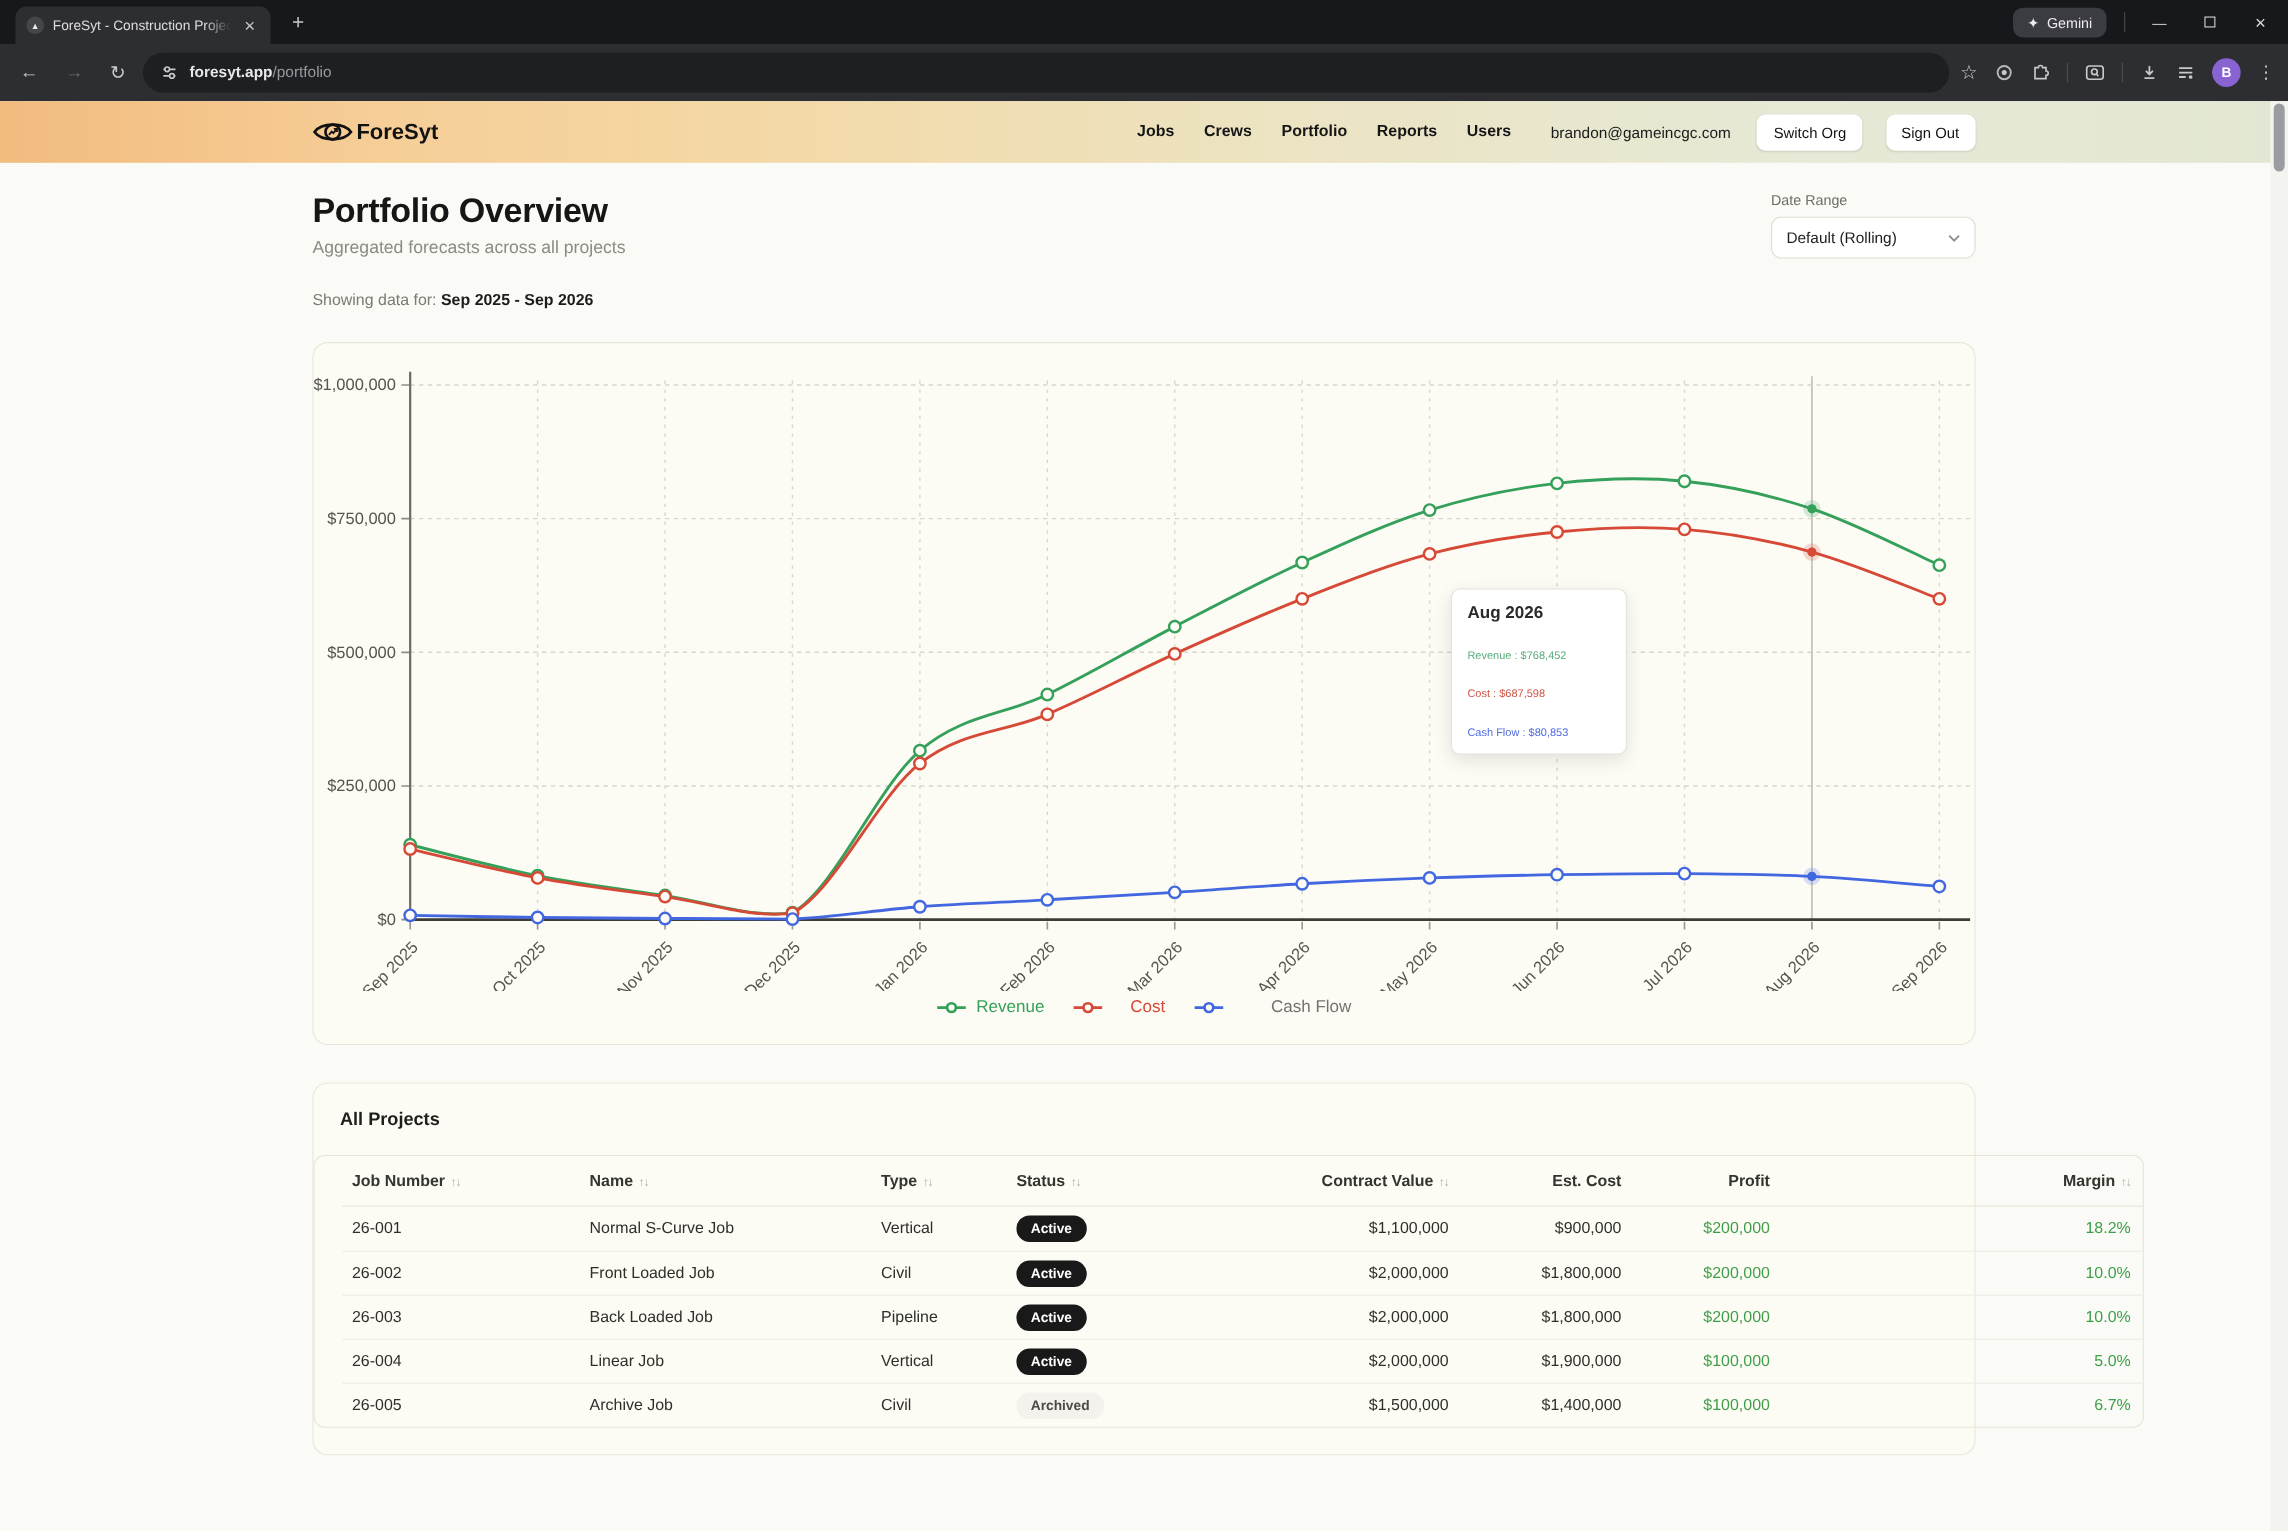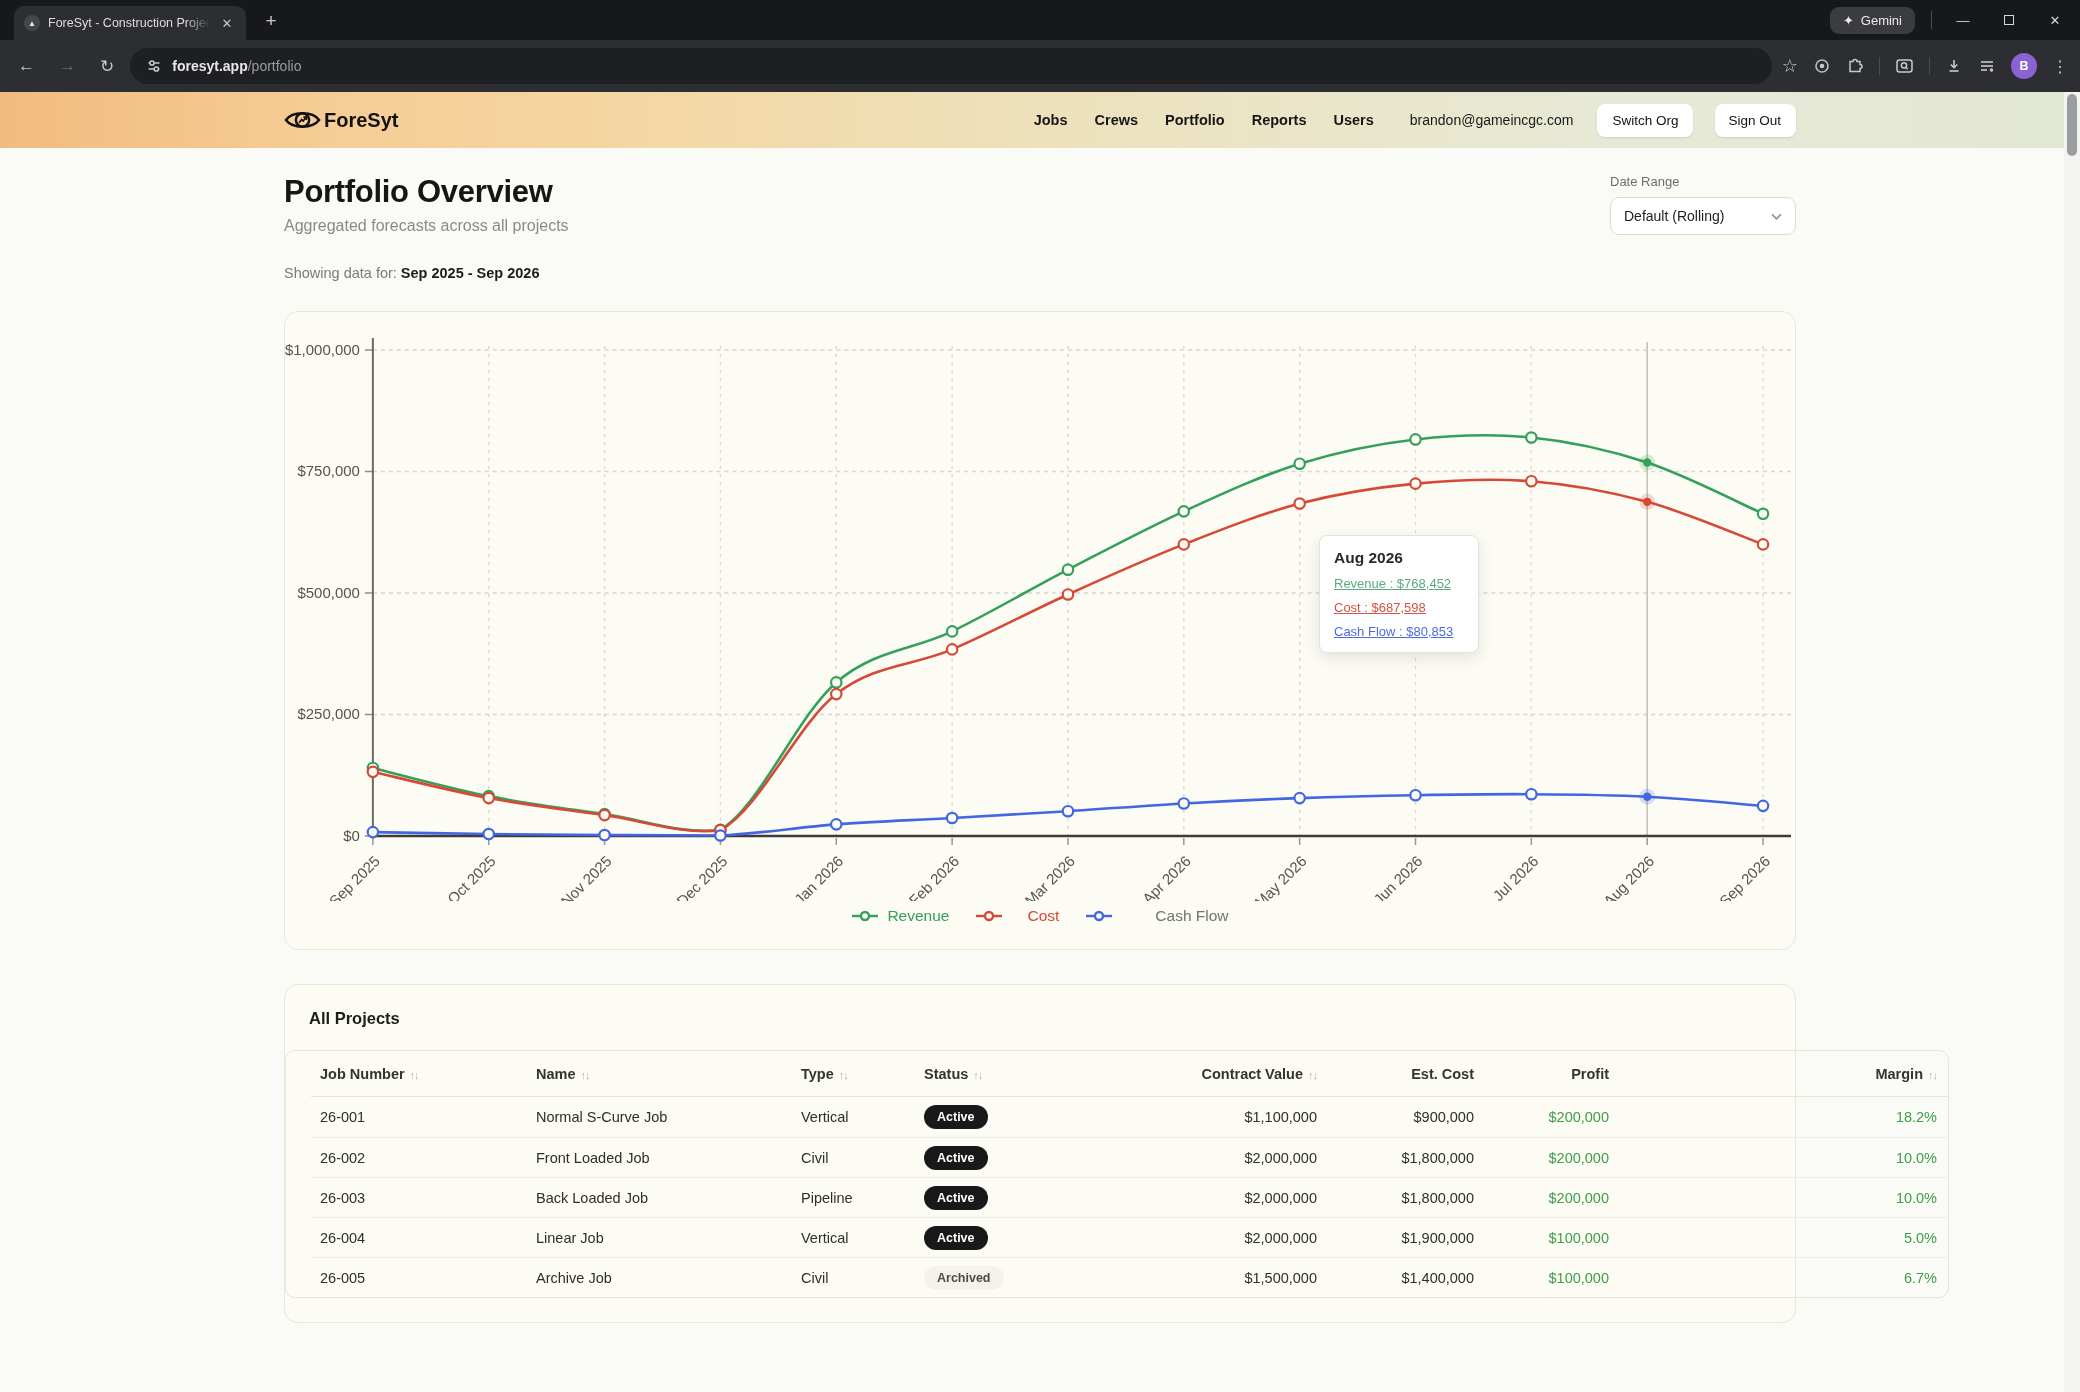--- a/index.html
+++ b/index.html
@@ -67,21 +67,21 @@
   .card { background:#fcfbf4; border:1px solid #e9e7db; border-radius:14px; padding:24px 0; }
   .card.chart { margin-top:30px; }
   .card.table-card { margin-top:34px; padding-bottom:24px; }
   .card-title { font-size:16.5px; font-weight:700; color:#1e1e1c; margin:0 0 12px 24px; }
 
   .chart-wrap { position:relative; }
   .chart-wrap svg { display:block; width:1510px; height:565px; }
   .tooltip { position:absolute; left:1034px; top:199px; width:160px; background:#fff; border:1px solid #e3e2dc;
              border-radius:8px; box-shadow:0 5px 16px rgba(0,0,0,.10); padding:13px 14px; }
   .tooltip-title { font-size:15.5px; font-weight:600; color:#2a2a28; }
-  .tooltip-row { font-size:13px; margin-top:9px;text-decoration:underline; }
+  .tooltip-row { font-size:10px; margin-top:24px; }
   .tt-rev { color:#58ab7d; } .tt-cost { color:#d05546; } .tt-cf { color:#4f6be0; }
 
   .legend { display:flex; justify-content:center; gap:26px; margin-top:6px; align-items:center; }
   .legend-item { display:flex; align-items:center; gap:8px; font-size:15.5px; }
 
   .table-box { width:1664px; margin:22px auto 0; border:1px solid #e7e5d9; border-radius:10px; overflow:hidden;padding-left:25px; }
   .trow { display:grid; grid-template-columns:225px 265px 123px 200px 193px 157px 135px 1fr; align-items:center; }
   .trow.head { height:46px; border-bottom:1px solid #e7e5d9; }
   .trow.body-row { height:40px; }
   .trow.body-row + .trow.body-row { border-top:1px solid #eeede3; }

